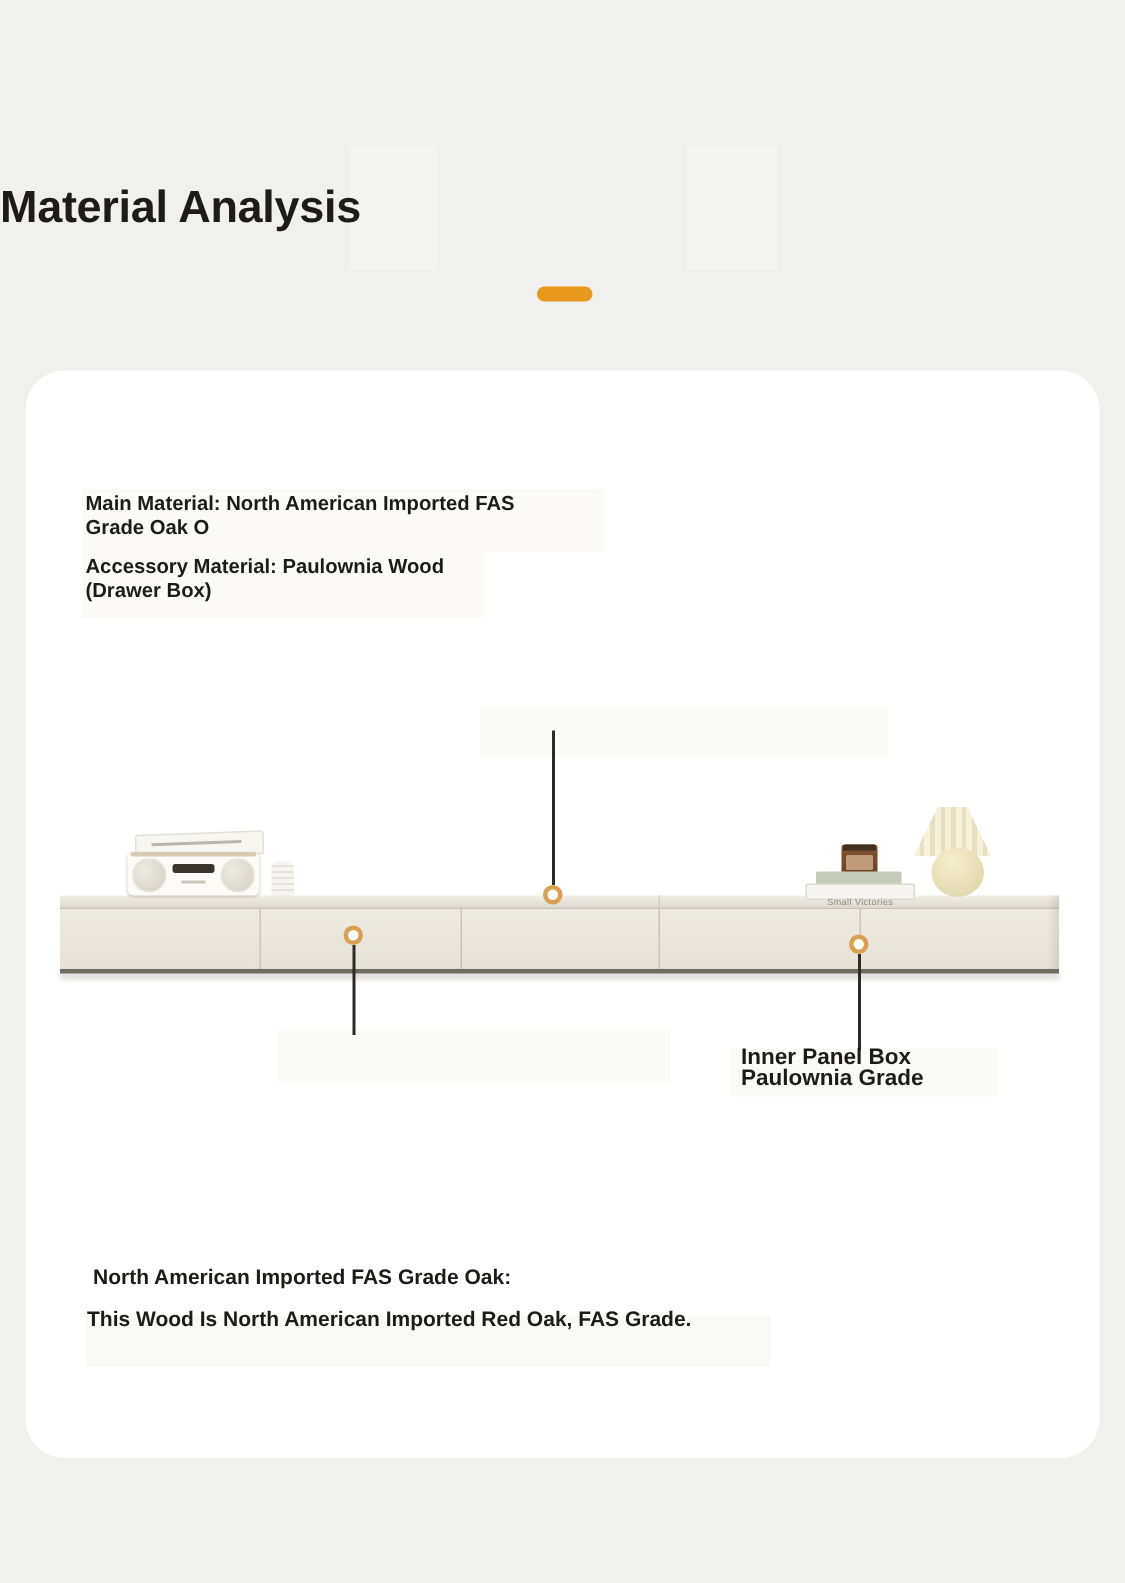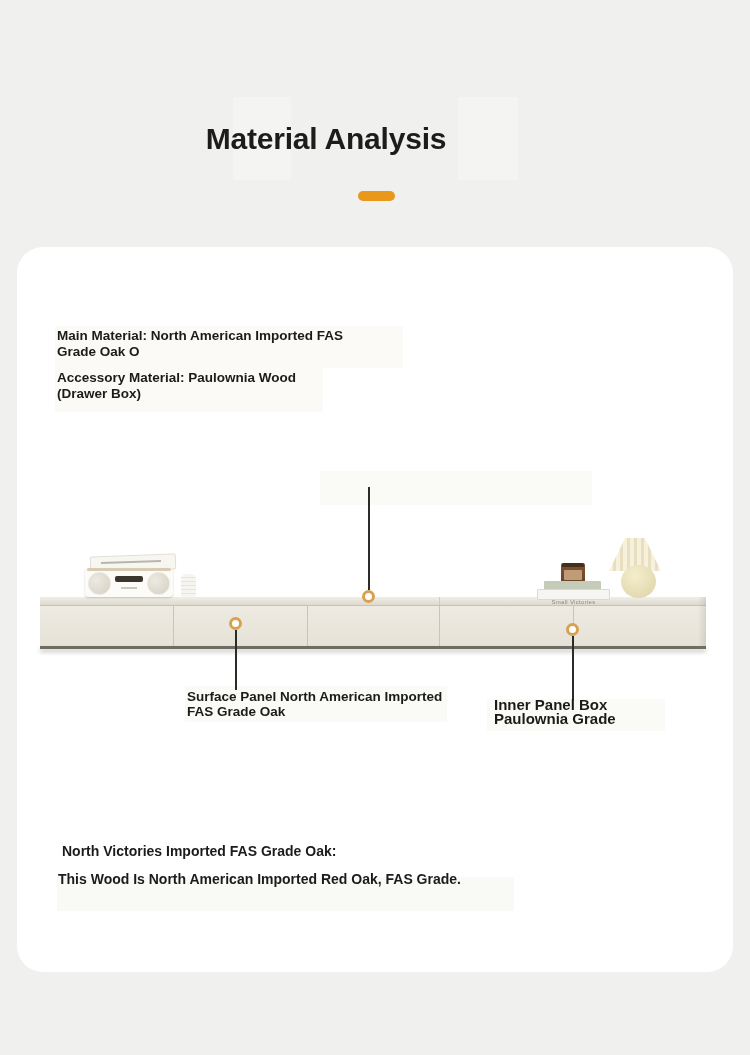--- a/index.html
+++ b/index.html
@@ -4,21 +4,21 @@
 <style>
   html,body { margin:0; padding:0; }
   body { background:#f0f0ee; font-family:"Liberation Sans", sans-serif; color:#1d1c1a; }
   .page { position:relative; width:750px; height:1055px; background:#f0f0ee; overflow:hidden; }
 
   
   .hl { position:absolute; pointer-events:none; }
   .hl-title-l { left:233px; top:97px; width:58px; height:83px; background:#f4f4f2; }
   .hl-title-r { left:458px; top:97px; width:60px; height:83px; background:#f4f4f2; }
 
-  .title { position:absolute; left:0; top:120px; width:652px; margin:0; text-align:center;
+  .title { position:absolute; left:0; top:120px; width:652px; margin:0; 
            font-size:30px; line-height:38px; font-weight:bold; letter-spacing:-0.2px; color:#1d1c1a; }
   .dash { position:absolute; left:358px; top:191px; width:37px; height:10px; border-radius:5px; background:#e8991c; }
 
   .card { position:absolute; left:17px; top:247px; width:716px; height:725px; background:#ffffff; border-radius:26px; }
 
   .card .hl-main { left:38px; top:79px; width:348px; height:42px; background:#fbfaf7; }
   .card .hl-acc  { left:38px; top:119px; width:268px; height:46px; background:#fbfaf7; }
   .card .hl-c1   { left:303px; top:224px; width:272px; height:34px; background:#fafaf6; }
   .card .hl-c2   { left:168px; top:439px; width:262px; height:36px; background:#fafaf6; }
   .card .hl-c3   { left:470px; top:452px; width:178px; height:32px; background:#fafaf6; }
@@ -146,26 +146,25 @@
     <div class="decor book-top"></div>
     <div class="decor book-bottom">
       <span>Small Victories</span>
     </div>
     <div class="decor lamp-shade"></div>
     <div class="decor lamp-base"></div>
 
     <div class="cline l2"></div>
     <div class="marker m2"></div>
     <div class="hl hl-c2"></div>
-    <p class="callout c2">Surface Panel North American Imported FAS Grade Oak</p>
 
     <div class="cline l3"></div>
     <div class="marker m3"></div>
     <div class="hl hl-c3"></div>
     <p class="callout c3a">Inner Panel Box</p>
     <p class="callout c3b">Paulownia Grade</p>
 
-    <p class="desc-h">North Victories Imported FAS Grade Oak:</p>
+    <p class="desc-h">North American Imported FAS Grade Oak:</p>
     <div class="hl hl-body"></div>
     <p class="desc-b">This Wood Is North American Imported Red Oak, FAS Grade.</p>
 
   </section>
 </div>
 
 </body></html>

